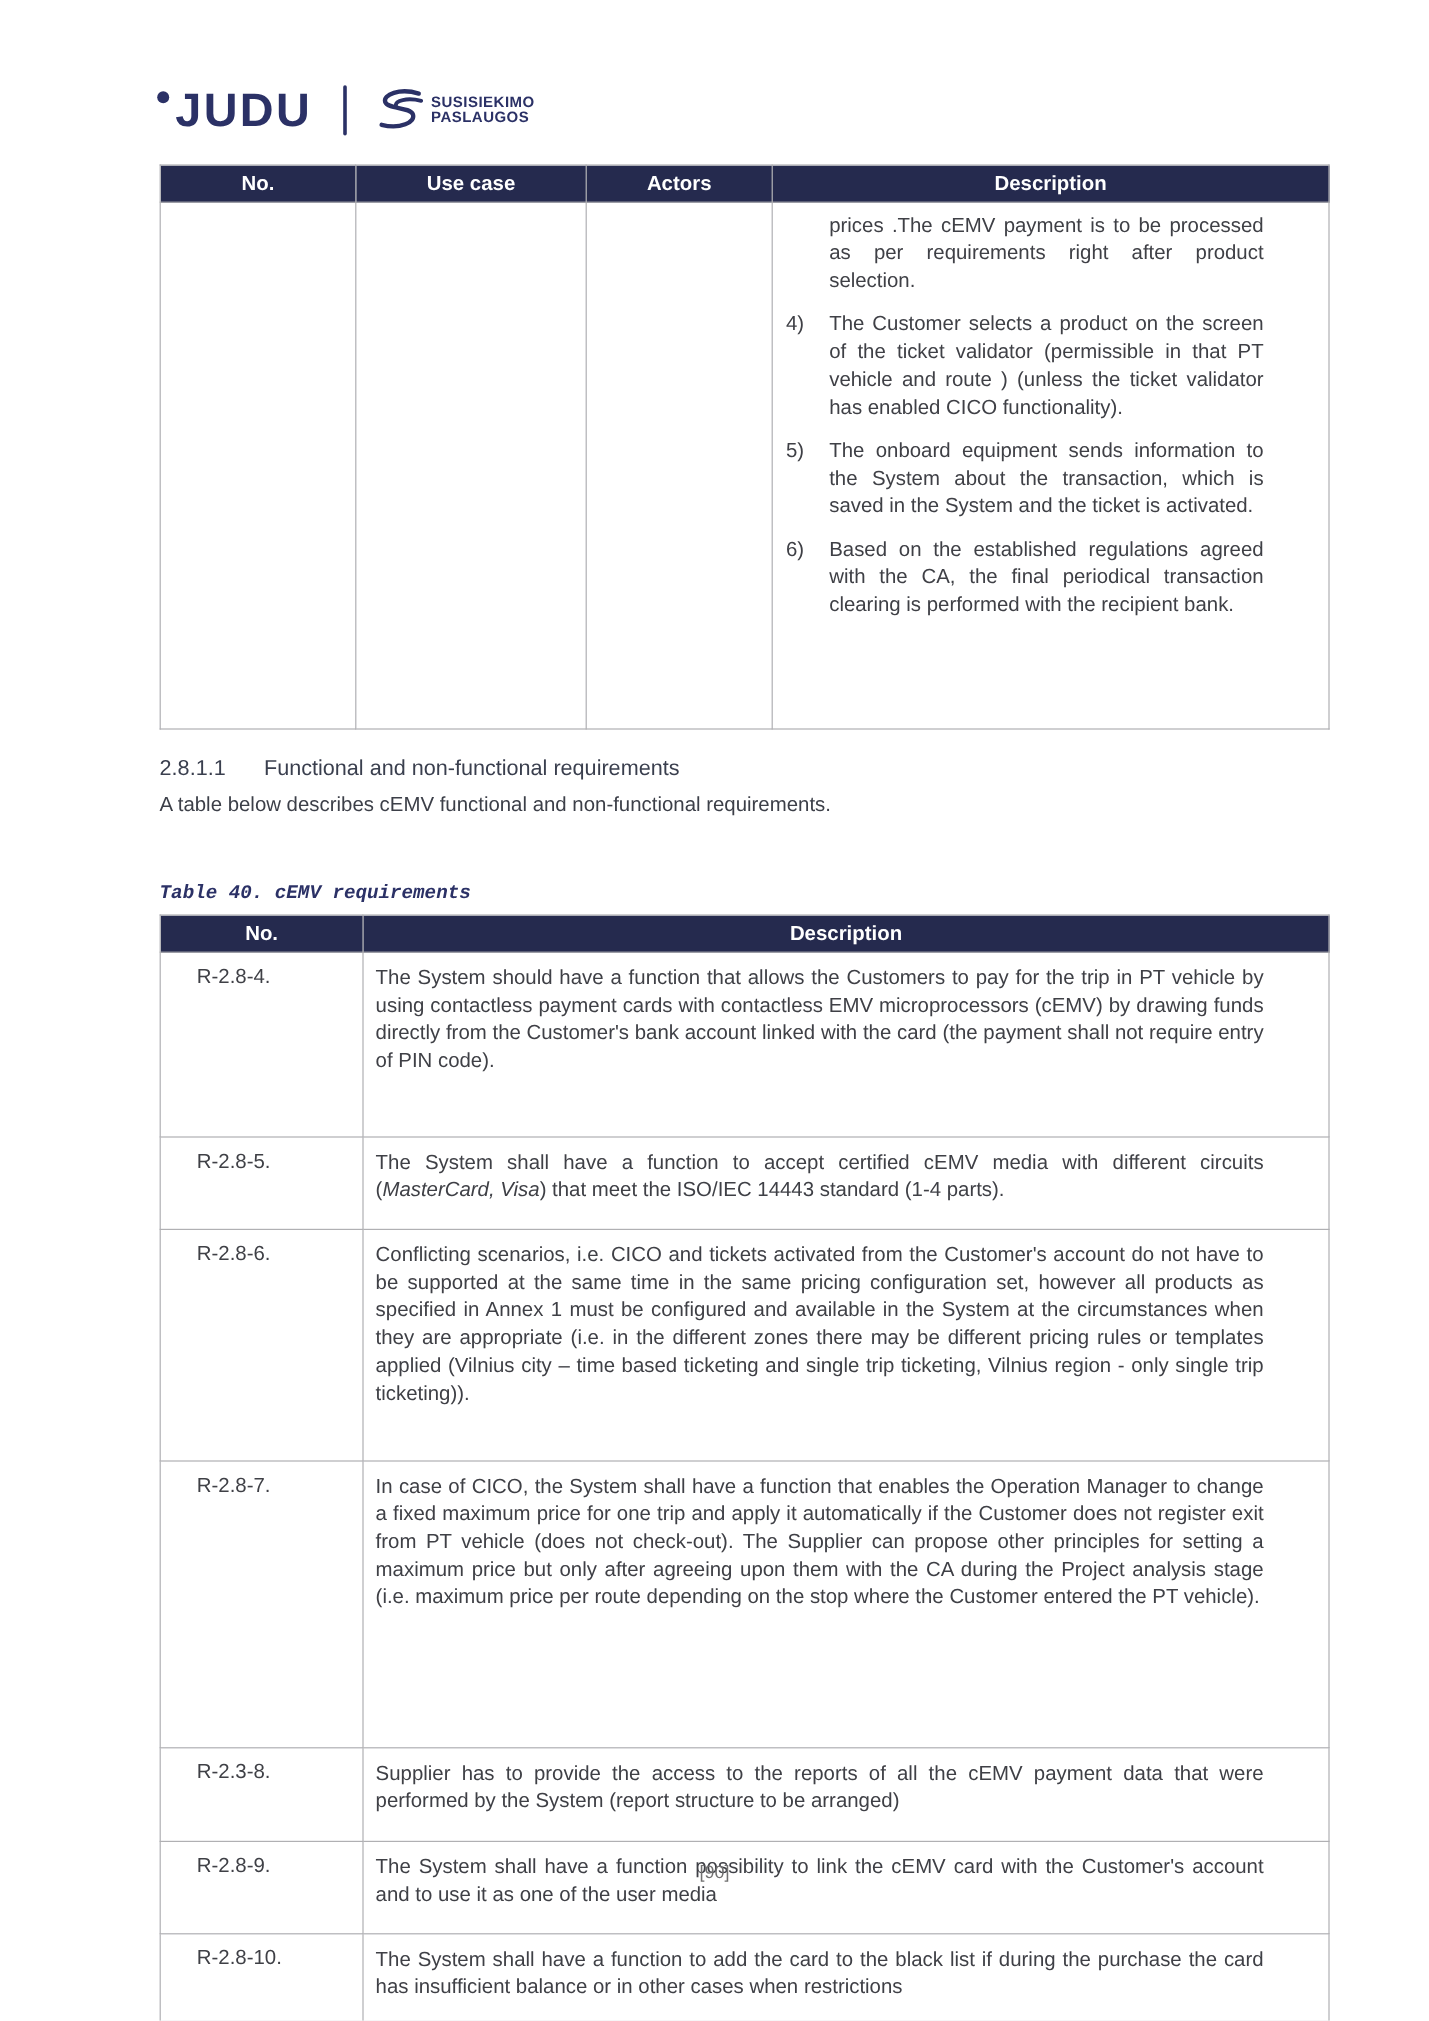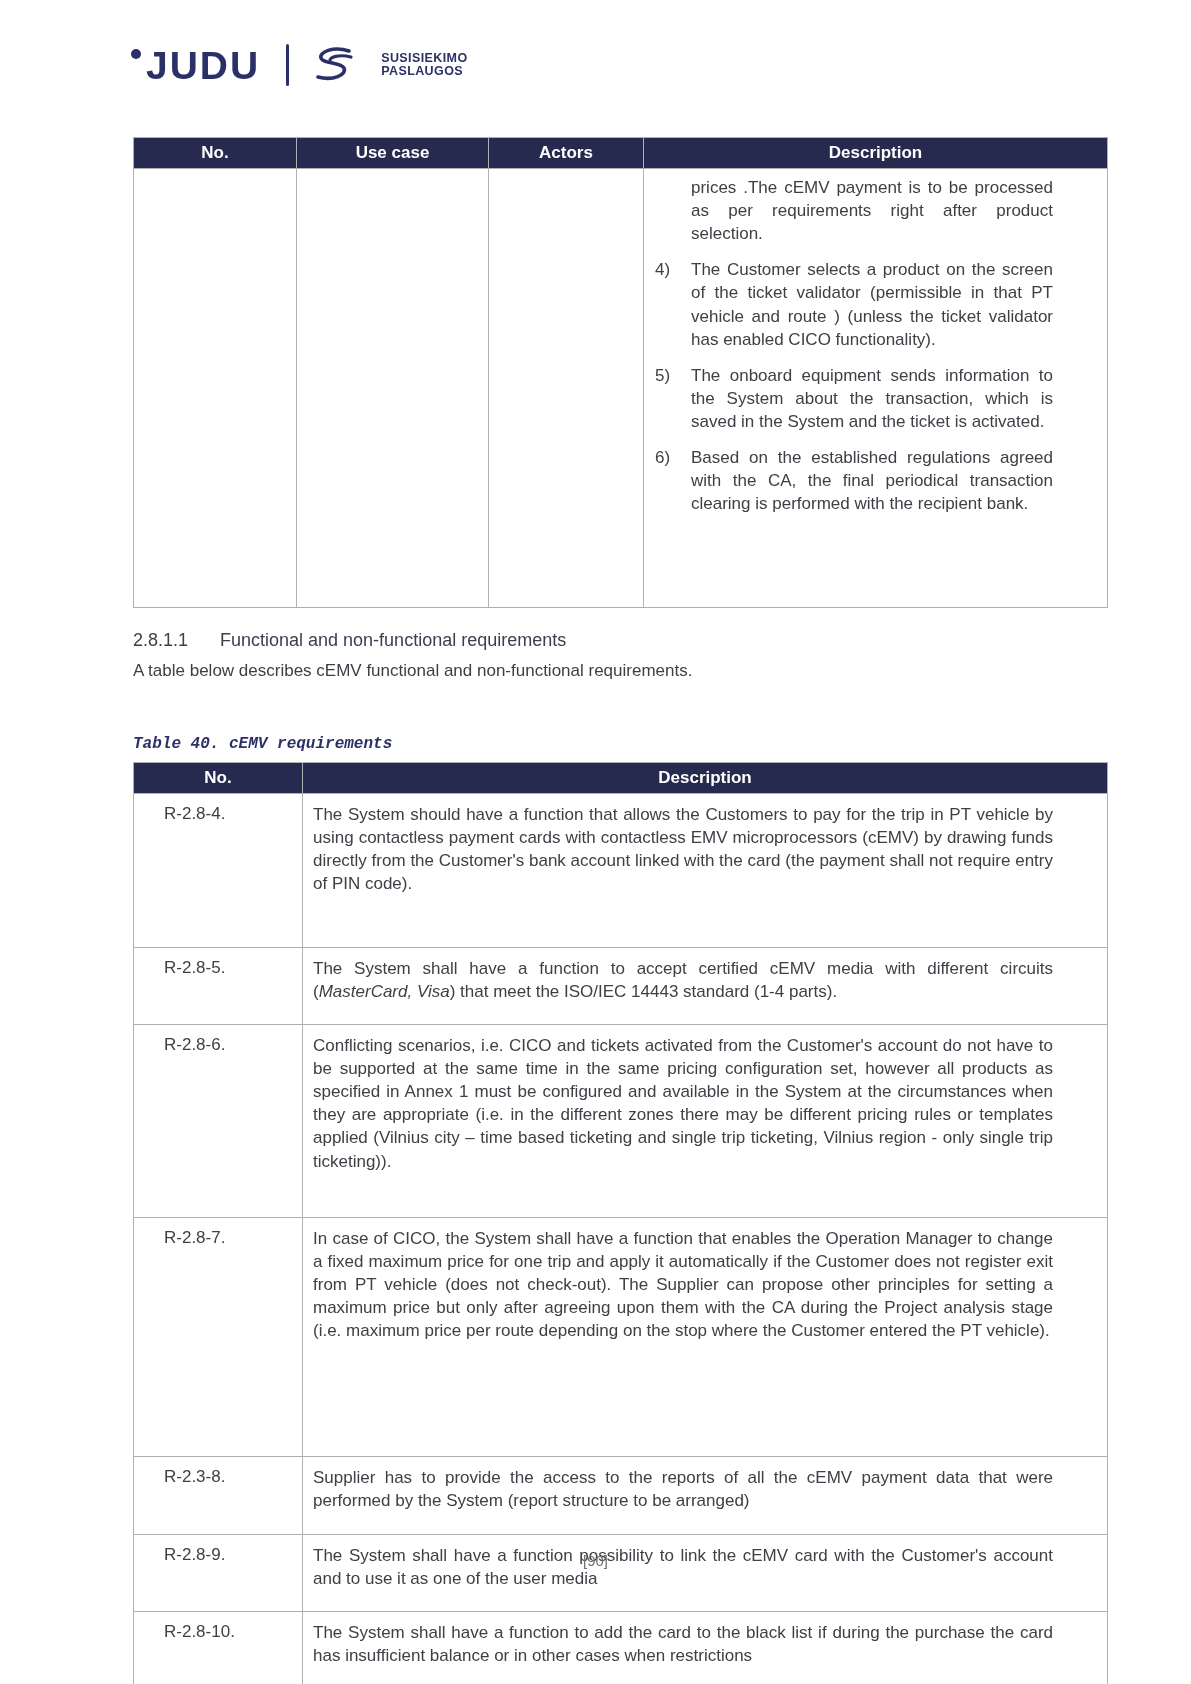--- a/index.html
+++ b/index.html
@@ -5,26 +5,26 @@
   html,body{margin:0;padding:0;background:#ffffff;}
   .page{
     position:relative;
     width:1191px;height:1684px;
     background:#ffffff;
     font-family:"Liberation Sans", sans-serif;
     color:#3f4046;
     overflow:hidden;
   }
   
-  .logo-row{position:absolute;top:37px;left:131px;height:56px;display:flex;align-items:center;}
+  .logo-row{position:absolute;top:64px;left:131px;height:56px;display:flex;align-items:center;}
   .judu{position:relative;padding-left:15px;color:#2b3166;}
   .judu-dot{position:absolute;left:0;top:3px;width:10px;height:10px;border-radius:50%;background:#2b3166;}
   .judu-text{font-size:39px;font-weight:900;letter-spacing:2px;line-height:1;}
   .logo-divider{width:3px;height:42px;background:#2b3166;margin:0 22px 0 26px;border-radius:2px;}
-  .sp-logo{display:flex;align-items:center;gap:24px;}
+  .sp-logo{display:flex;align-items:center;gap:2px;}
   .sp-text{display:flex;flex-direction:column;justify-content:center;font-size:12.5px;font-weight:700;letter-spacing:0.4px;color:#2b3166;line-height:13px;}
   
   table{border-collapse:collapse;table-layout:fixed;width:974px;border-radius:11px;}
   th{
     background:#252a4e;color:#ffffff;
     font-size:17px;font-weight:700;text-align:center;
     padding:5px 6px;border:1px solid #b0b0b3;height:20px;
   }
   td{
     border:1px solid #b0b0b3;vertical-align:top;

